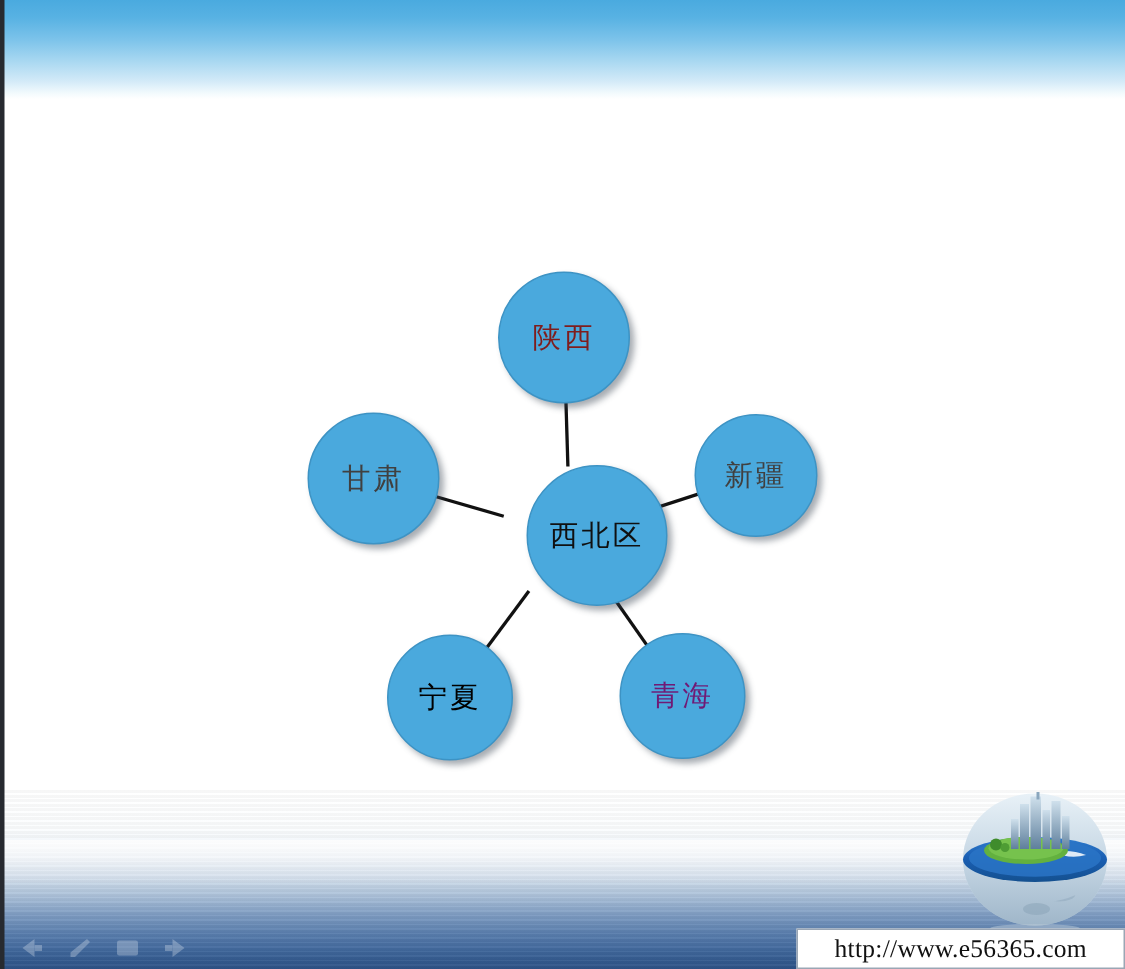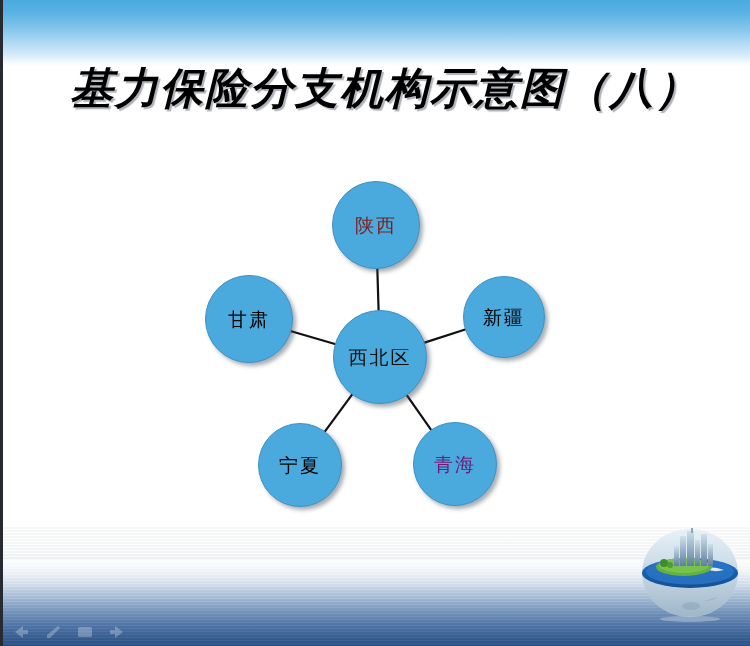--- a/index.html
+++ b/index.html
@@ -197,49 +197,48 @@
 </head>
 <body>
 
 <div id="slide">
 
   <div class="sky-band"></div>
   <div class="sea"></div>
   <div class="sea-haze"></div>
   <div class="left-edge"></div>
 
-  <div class="title">基力保险分支机构示意图（八）</div>
 
   <div class="diagram">
     <svg class="links-svg" viewBox="0 0 750 646" width="750" height="646" xmlns="http://www.w3.org/2000/svg">
       <g id="link-group" stroke="#111111" stroke-width="2.2" fill="none">
           <line x1="378.60670017452463" y1="311.02110575931243" x2="377.30243244555305" y2="267.9802707032514" stroke="#111111"></line>
           <line x1="423.77859641698535" y1="342.8778721235531" x2="465.931655289578" y2="329.28011119691035" stroke="#111111"></line>
           <line x1="406.4028894028302" y1="394.6681222147045" x2="431.4669898800861" y2="430.42623889558945" stroke="#111111"></line>
           <line x1="352.61953267121606" y1="393.9636308938583" x2="324.40432957565525" y2="432.05415507286546" stroke="#111111"></line>
           <line x1="335.82116186093856" y1="344.1847645092799" x2="290.2976095647748" y2="330.9794592630644" stroke="#111111"></line>
         </g>
     </svg>
     <div id="node-layer">
         <div class="node" style="left: 332px; top: 181px; width: 88px; height: 88px; background: rgb(74, 169, 221); border-color: rgb(61, 147, 196);">
           <span class="node-label" style="color: #7f1d1d;">陕西</span>
         </div>
         <div class="node" style="left: 463px; top: 276px; width: 82px; height: 82px; background: rgb(74, 169, 221); border-color: rgb(61, 147, 196);">
-          <span class="node-label" style="color: #000000;">新疆</span>
+          <span class="node-label" style="color: #404040;">新疆</span>
         </div>
         <div class="node" style="left: 413px; top: 422px; width: 84px; height: 84px; background: rgb(74, 169, 221); border-color: rgb(61, 147, 196);">
           <span class="node-label" style="color: #701a75;">青海</span>
         </div>
         <div class="node" style="left: 258px; top: 423px; width: 84px; height: 84px; background: rgb(74, 169, 221); border-color: rgb(61, 147, 196);">
           <span class="node-label" style="color: #000000;">宁夏</span>
         </div>
         <div class="node" style="left: 205px; top: 275px; width: 88px; height: 88px; background: rgb(74, 169, 221); border-color: rgb(61, 147, 196);">
-          <span class="node-label" style="color: #000000;">甘肃</span>
-        </div>
-        <div class="node" style="left: 333px; top: 310px; width: 94px; height: 94px; background: rgb(74, 169, 221); border-color: rgb(61, 147, 196); text-align: right;">
+          <span class="node-label" style="color: #404040;">甘肃</span>
+        </div>
+        <div class="node" style="left: 351px; top: 310px; width: 94px; height: 94px; background: rgb(74, 169, 221); border-color: rgb(61, 147, 196); text-align: right;">
           <span class="node-label" style="color: rgb(16, 16, 16);">西北区</span>
         </div>
       </div>
   </div>
 
   <div class="logo">
     <svg viewBox="0 0 108 94" width="108" height="94" xmlns="http://www.w3.org/2000/svg">
       <defs>
         <linearGradient id="oceanG" x1="0" y1="0" x2="0" y2="1">
           <stop offset="0%" stop-color="#2f7ccd"></stop>
@@ -284,20 +283,23 @@
       <rect x="59" y="12" width="5" height="26" fill="url(#bldG)"></rect>
       <rect x="65" y="6" width="6" height="32" fill="url(#bldG)"></rect>
       <rect x="72" y="16" width="5" height="22" fill="url(#bldG)"></rect>
       <rect x="38" y="18" width="5" height="20" fill="url(#bldG)"></rect>
       <rect x="55" y="0" width="2" height="5" fill="#8aa6bd"></rect>
 
       <ellipse cx="54" cy="91" rx="30" ry="3" fill="#b9cad8" opacity="0.5"></ellipse>
     </svg>
   </div>
 
+  <div class="url-box">
+    <span class="url-text">http://www.e56365.com</span>
+  </div>
 
   <div class="pres-toolbar">
     <div class="pres-btn">
       <svg viewBox="0 0 18 14" width="18" height="14" xmlns="http://www.w3.org/2000/svg">
         <path d="M11 1 L3 7 L11 13 Z" fill="#e8eef5"></path>
         <rect x="11" y="5" width="5" height="4" fill="#e8eef5"></rect>
       </svg>
     </div>
     <div class="pres-btn">
       <svg viewBox="0 0 18 14" width="18" height="14" xmlns="http://www.w3.org/2000/svg">

